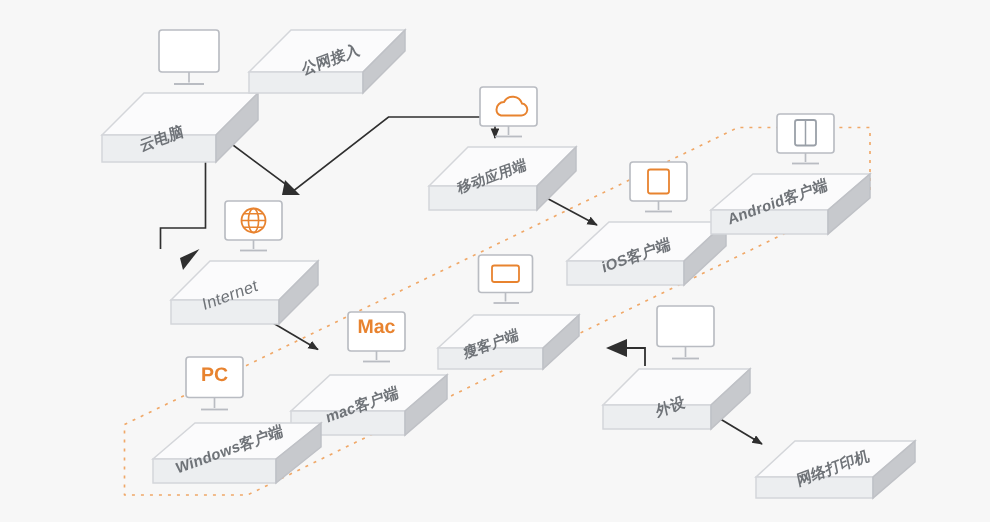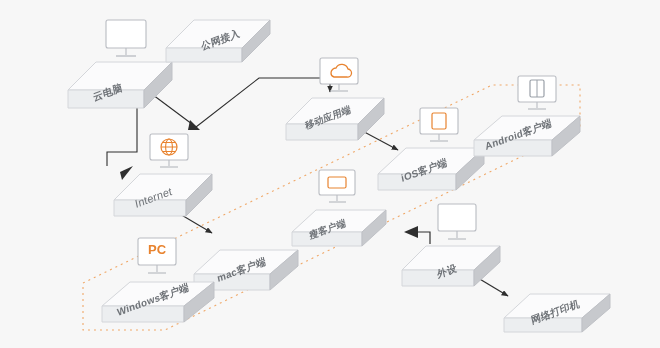--- a/index.html
+++ b/index.html
@@ -203,32 +203,40 @@
       <svg width="102" height="54" viewBox="0 0 102 54">
         <polygon points="28,2 98,2 74,24 4,24" fill="#fbfbfc" stroke="#d4d6da" stroke-width="1"></polygon>
         <polygon points="4,24 74,24 74,38 4,38" fill="#eceef0" stroke="#d4d6da" stroke-width="1"></polygon>
         <polygon points="74,24 98,2 98,16 74,38" fill="#c7c9cd" stroke="#bfc1c6" stroke-width="1"></polygon>
       </svg>
     </div>
     <div class="nlabel" style="left:20px;top:22px;font-size:9.5px;transform:rotate(-20deg) skewX(-8deg);">瘦客户端</div>
   </div>
 
   <div class="node" style="left:190px;top:248px;width:110px;height:52px;">
+    <div class="mon" style="left:36px;top:-42px;">
+      <svg width="52" height="46" viewBox="0 0 52 46">
+        <rect x="6" y="2" width="38" height="26" rx="2" fill="#ffffff" stroke="#b9bcc2" stroke-width="1.1"></rect>
+        <path d="M25,28 L25,34" stroke="#b9bcc2" stroke-width="1.1"></path>
+        <path d="M16,35 L34,35" stroke="#b9bcc2" stroke-width="1.2"></path>
+      </svg>
+      <div class="mon-txt" style="left:6px;top:4px;width:38px;font-size:13px;">Mac</div>
+    </div>
     <div class="slab">
       <svg width="112" height="56" viewBox="0 0 112 56">
         <polygon points="30,2 108,2 80,26 4,26" fill="#fbfbfc" stroke="#d4d6da" stroke-width="1"></polygon>
         <polygon points="4,26 80,26 80,42 4,42" fill="#eceef0" stroke="#d4d6da" stroke-width="1"></polygon>
         <polygon points="80,26 108,2 108,18 80,42" fill="#c7c9cd" stroke="#bfc1c6" stroke-width="1"></polygon>
       </svg>
     </div>
     <div class="nlabel" style="left:26px;top:24px;font-size:10px;transform:rotate(-20deg) skewX(-8deg);">mac客户端</div>
   </div>
 
   <div class="node" style="left:98px;top:280px;width:118px;height:52px;">
-    <div class="mon" style="left:34px;top:-44px;text-decoration:underline;">
+    <div class="mon" style="left:20px;top:-44px;text-decoration:underline;">
       <svg width="52" height="48" viewBox="0 0 52 48">
         <rect x="6" y="2" width="38" height="27" rx="2" fill="#ffffff" stroke="#b9bcc2" stroke-width="1.1"></rect>
         <path d="M25,29 L25,36" stroke="#b9bcc2" stroke-width="1.1"></path>
         <path d="M16,37 L34,37" stroke="#b9bcc2" stroke-width="1.2"></path>
       </svg>
       <div class="mon-txt" style="left:6px;top:6px;width:38px;font-size:13px;">PC</div>
     </div>
     <div class="slab">
       <svg width="120" height="56" viewBox="0 0 120 56">
         <polygon points="32,2 116,2 86,26 4,26" fill="#fbfbfc" stroke="#d4d6da" stroke-width="1"></polygon>

